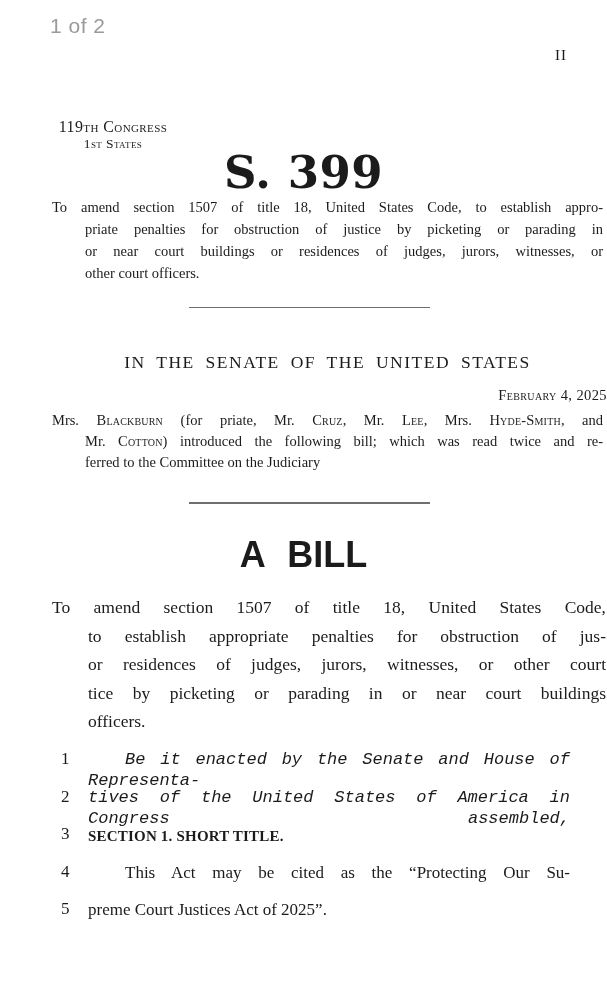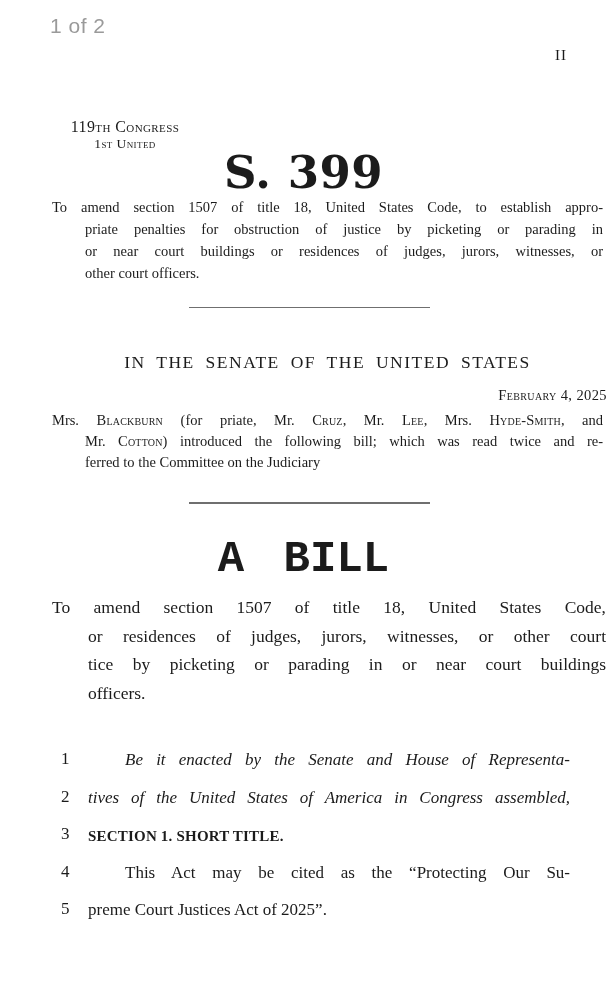--- a/index.html
+++ b/index.html
@@ -23,21 +23,21 @@
   }
 
   
   .folio {
     right: 40px; top: 47px;
     font-size: 15px; letter-spacing: 1px;
   }
 
   
   .congress-block {
-    left: 50px; top: 118px; width: 150px;
+    left: 38px; top: 118px; width: 150px;
     text-align: center; line-height: 1.15;
   }
   .congress-line { font-variant: small-caps; font-size: 16px; letter-spacing: 0.4px; white-space: nowrap; }
   .session-line  { font-variant: small-caps; font-size: 13.5px; letter-spacing: 0.4px; }
 
   .bill-number {
     left: 0; right: 0; top: 110px;
     text-align: center;
     font-family: "DejaVu Serif", serif;
     font-weight: bold; font-size: 45px;
@@ -75,54 +75,54 @@
 
   .sponsor {
     left: 52px; top: 410px; width: 518px;
     font-size: 14.5px; line-height: 21px;
   }
   .sc { font-variant: small-caps; letter-spacing: 0.2px; }
 
   .bill-heading {
     left: 0; right: 0; top: 534px;
     text-align: center;
-    font-family: Liberation Mono, monospace;
-    font-weight: bold; font-size: 44px;
+    font-family: Liberation Sans, sans-serif;
+    font-weight: bold; font-size: 36px;
     word-spacing: 13px;
   }
 
   .preamble {
     left: 52px; top: 593px; width: 518px;
     font-size: 17.5px; line-height: 28.5px;
   }
   .preamble.hang { padding-left: 36px; }
   .preamble .first { margin-left: -36px; }
 
   
   .body-block { left: 52px; top: 749px; width: 518px; }
   .body-row { display: flex; height: 37.5px; align-items: flex-start; }
   .line-num { flex: none; width: 36px; padding-left: 9px; box-sizing: border-box; font-size: 17px; }
   .line-text { flex: 1; font-size: 17px; line-height: 21px; }
   .line-text.stretch { text-align: justify; text-align-last: justify; }
   .line-text.ind { text-indent: 37px; }
-  .line-text.it { font-style: italic; }
+  .line-text.it { font-style: italic; font-family: Liberation Mono, monospace; }
   .line-text.sec { font-weight: bold; font-size: 15px; letter-spacing: 0.2px; padding-top: 2px; }
 </style>
 </head>
 <body>
 
 <div class="page">
 
   <div class="abs page-indicator">1 of 2</div>
 
   <div class="abs folio">II</div>
 
   <div class="abs congress-block">
     <div class="congress-line">119th Congress</div>
-    <div class="session-line">1st United</div>
+    <div class="session-line">1st States</div>
   </div>
 
   <div class="abs bill-number">S. 399</div>
 
   <div class="abs long-title hang">
     <div class="jline first">To amend section 1507 of title 18, United States Code, to establish appro-</div>
     <div class="jline">priate penalties for obstruction of justice by picketing or parading in</div>
     <div class="jline">or near court buildings or residences of judges, jurors, witnesses, or</div>
     <div>other court officers.</div>
   </div>
@@ -138,20 +138,21 @@
     <div class="jline"><span>Mr. </span><span class="sc">Cotton</span><span>) introduced the following bill; which was read twice and re-</span></div>
     <div><span>ferred to the Committee on the Judiciary</span></div>
   </div>
 
   <div class="abs rule rule-2"></div>
 
   <div class="abs bill-heading">A BILL</div>
 
   <div class="abs preamble hang">
     <div class="jline first">To amend section 1507 of title 18, United States Code,</div>
+    <div class="jline">to establish appropriate penalties for obstruction of jus-</div>
     <div class="jline">or residences of judges, jurors, witnesses, or other court</div>
     <div class="jline">tice by picketing or parading in or near court buildings</div>
     <div>officers.</div>
   </div>
 
   <div class="abs body-block">
     <div class="body-row">
       <div class="line-num">1</div>
       <div class="line-text it ind stretch">Be it enacted by the Senate and House of Representa-</div>
     </div>

